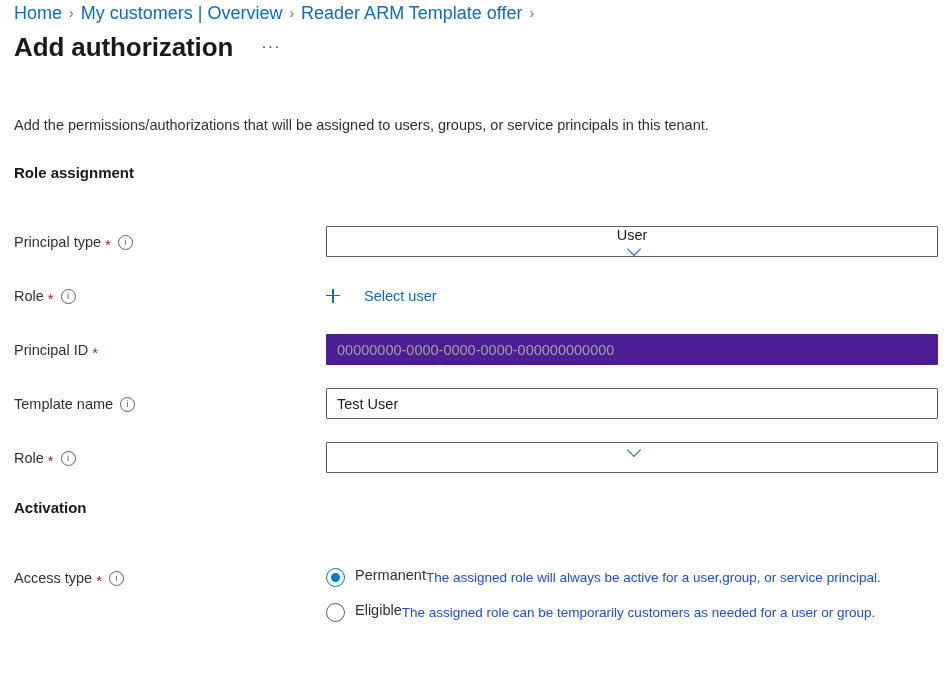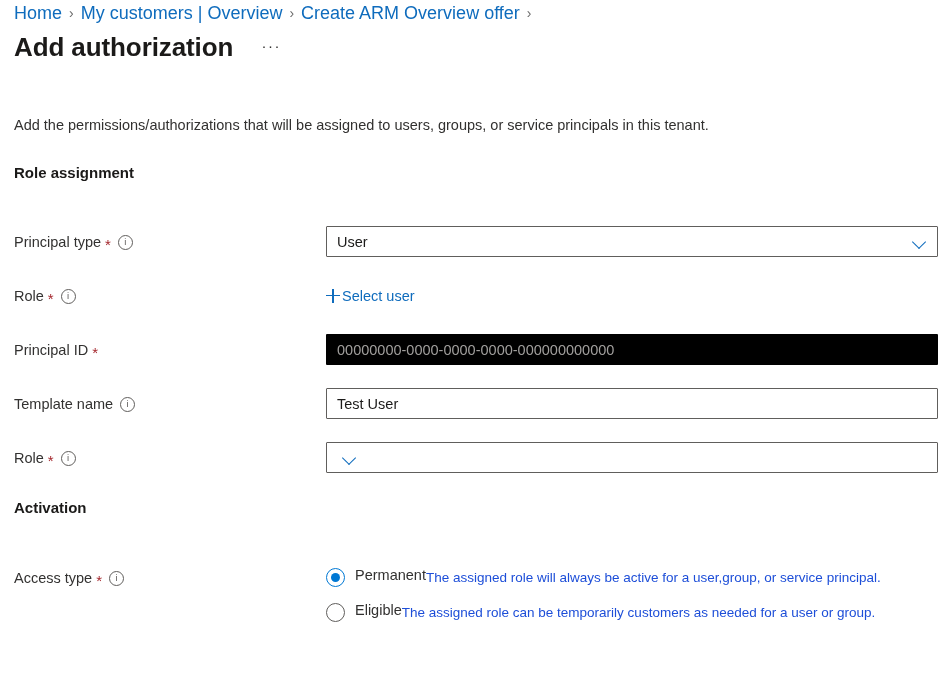--- a/index.html
+++ b/index.html
@@ -180,20 +180,21 @@
     border-radius: 1px;
     display: flex;
     align-items: center;
   }
   input.ctrl { line-height: normal; }
 
   .select-ctrl {
     position: relative;
     cursor: pointer;
     justify-content: flex-start;
+    flex-direction: column;
   }
   .select-ctrl .sel-text {
     flex: 1;
     white-space: nowrap;
     overflow: hidden;
     text-overflow: ellipsis;
   }
   .chevron {
     width: 14px;
     height: 14px;
@@ -207,32 +208,32 @@
     left: 1px;
     top: 2px;
     width: 9px;
     height: 9px;
     border-right: 1.4px solid #0f6cbd;
     border-bottom: 1.4px solid #0f6cbd;
     transform: rotate(45deg);
   }
 
   .ctrl.disabled {
-    background: #000000;
+    background: #4c1d95;
     border-color: transparent;
     color: #a19f9d;
     cursor: default;
   }
   .ctrl.disabled .ph { color: #a19f9d; }
 
   
   .link-btn {
     display: inline-flex;
     align-items: center;
-    gap: 2px;
+    gap: 24px;
     color: #0f6cbd;
     font-size: 14.5px;
     cursor: pointer;
     background: none;
     border: none;
     padding: 0;
     height: 31px;
     font-family: "Liberation Sans", sans-serif;
   }
   .plus-icon {
@@ -307,21 +308,21 @@
 </head>
 <body>
 
 <div class="page">
 
   <nav class="breadcrumb">
     <a class="crumb-link">Home</a>
     <span class="crumb-sep">›</span>
     <a class="crumb-link">My customers | Overview</a>
     <span class="crumb-sep">›</span>
-    <a class="crumb-link">Create ARM Overview offer</a>
+    <a class="crumb-link">Reader ARM Template offer</a>
     <span class="crumb-sep">›</span>
   </nav>
 
   <div class="title-row">
     <h1 class="page-title">Add authorization</h1>
     <button class="ellipsis-btn">
       <span>···</span>
     </button>
   </div>
 

